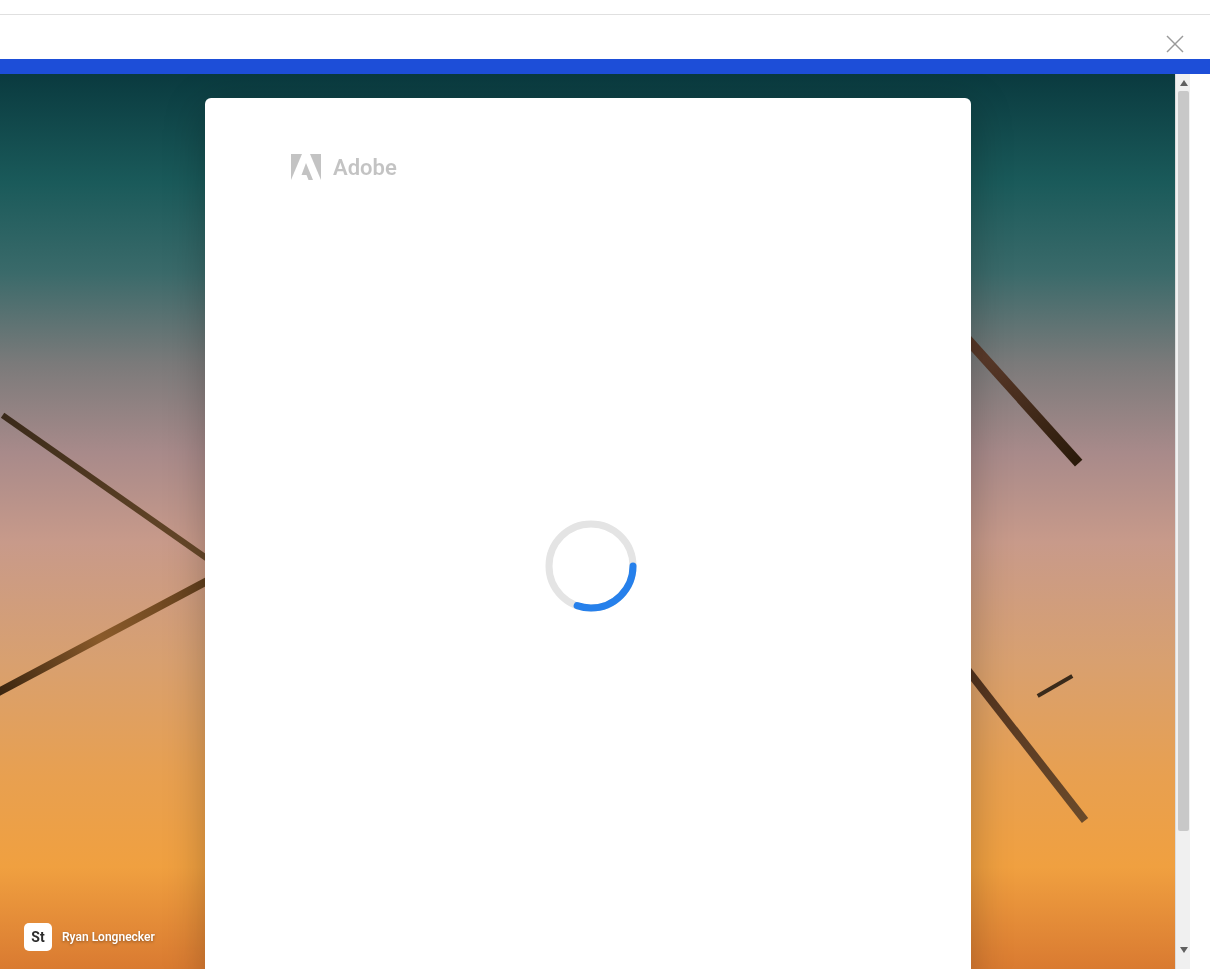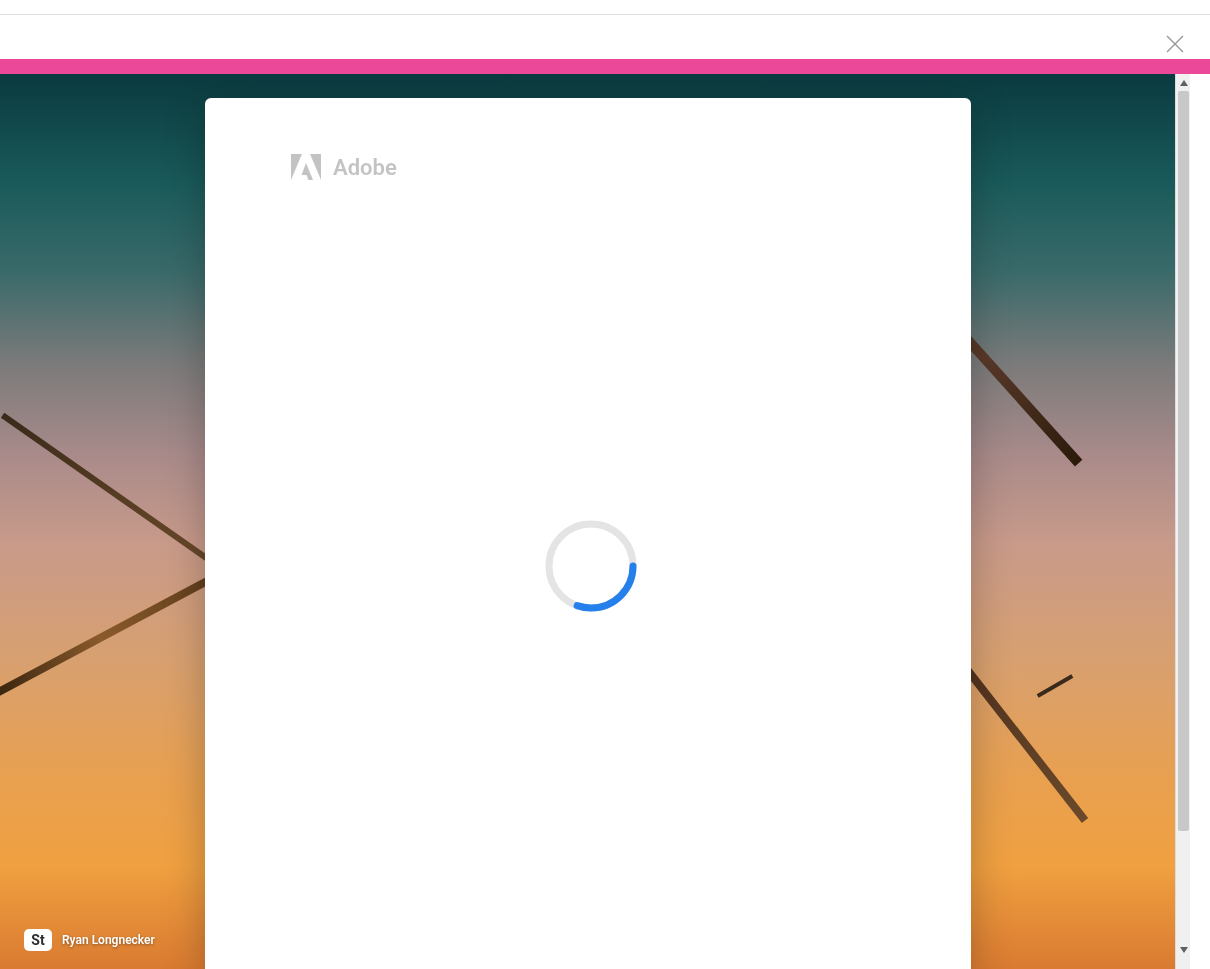--- a/index.html
+++ b/index.html
@@ -20,21 +20,21 @@
     .window-chrome-top {
       height: 15px;
       background: #ffffff;
       border-bottom: 1px solid #e0e0e0;
     }
     
     .viewport {
       position: relative;
       width: 100%;
       height: 954px;
-      background: #ec4899;
+      background: #1d4ed8;
       text-decoration: underline;
     }
     
     .header-bar {
       height: 44px;
       background: #ffffff;
       position: relative;
     }
     
     .close-btn {
@@ -195,21 +195,21 @@
       bottom: 24px;
       left: 24px;
       display: flex;
       align-items: center;
       gap: 10px;
       z-index: 5;
     }
     
     .stock-badge {
       width: 28px;
-      height: 22px;
+      height: 28px;
       background: #ffffff;
       border-radius: 5px;
       display: flex;
       align-items: center;
       justify-content: center;
       font-size: 14px;
       font-weight: 700;
       color: #2c2c2c;
     }
     

